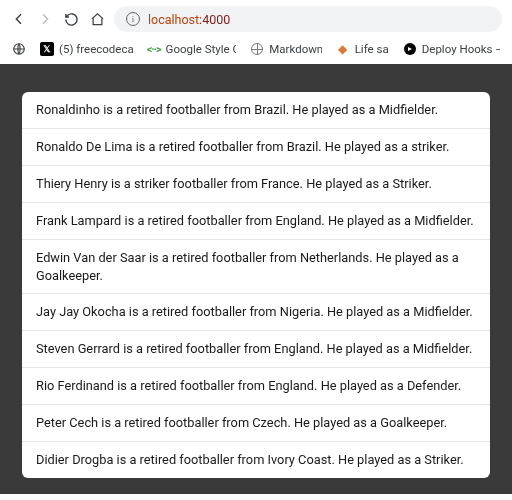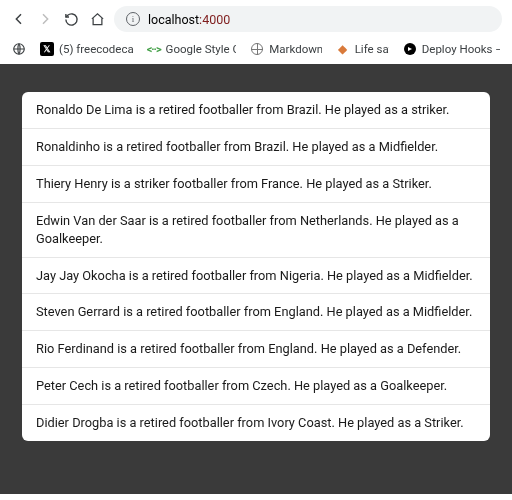--- a/index.html
+++ b/index.html
@@ -42,21 +42,21 @@
       color: #202124;
     }
     .info-icon {
       width: 14px; height: 14px;
       border: 1.2px solid #5f6368;
       border-radius: 50%;
       display: flex; align-items: center; justify-content: center;
       font-size: 9px; color: #5f6368;
       font-family: Georgia, serif;
     }
-    .addr-host { color: #000000; }
+    .addr-host { color: #c2410c; }
     .addr-port { color: #7f1d1d; }
     .bookmarks {
       display: flex;
       align-items: center;
       gap: 14px;
       padding: 4px 12px 8px;
       font-size: 11.5px;
       color: #3c4043;
     }
     .bm {
@@ -191,23 +191,24 @@
       <span class="bm-icon">
           <span class="circle-icon"></span>
         </span>
       <span>Deploy Hooks – Ve...</span>
     </div>
   </div>
 </div>
 
 <div class="viewport">
   <div class="card">
+    <div class="row">Ronaldinho is a retired footballer from Brazil. He played as a Midfielder.</div>
     <div class="row">Ronaldo De Lima is a retired footballer from Brazil. He played as a striker.</div>
-    <div class="row">Ronaldinho is a retired footballer from Brazil. He played as a Midfielder.</div>
     <div class="row">Thiery Henry is a striker footballer from France. He played as a Striker.</div>
+    <div class="row">Frank Lampard is a retired footballer from England. He played as a Midfielder.</div>
     <div class="row">Edwin Van der Saar is a retired footballer from Netherlands. He played as a Goalkeeper.</div>
     <div class="row">Jay Jay Okocha is a retired footballer from Nigeria. He played as a Midfielder.</div>
     <div class="row">Steven Gerrard is a retired footballer from England. He played as a Midfielder.</div>
     <div class="row">Rio Ferdinand is a retired footballer from England. He played as a Defender.</div>
     <div class="row">Peter Cech is a retired footballer from Czech. He played as a Goalkeeper.</div>
     <div class="row">Didier Drogba is a retired footballer from Ivory Coast. He played as a Striker.</div>
   </div>
 </div>
 
 </body></html>

